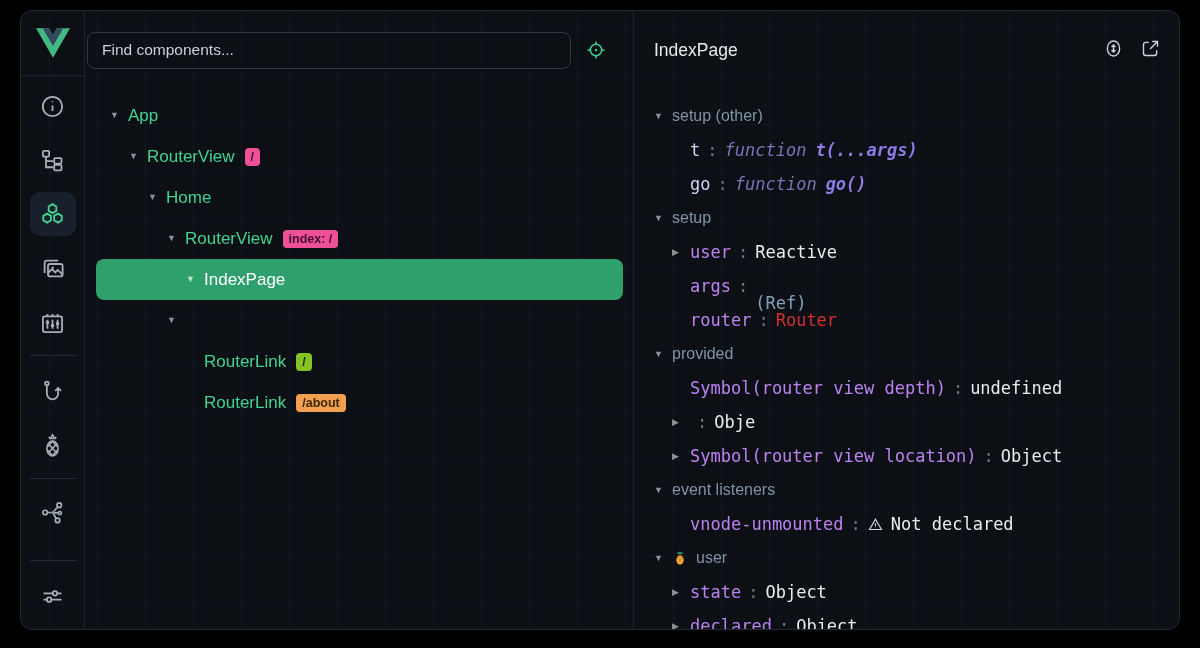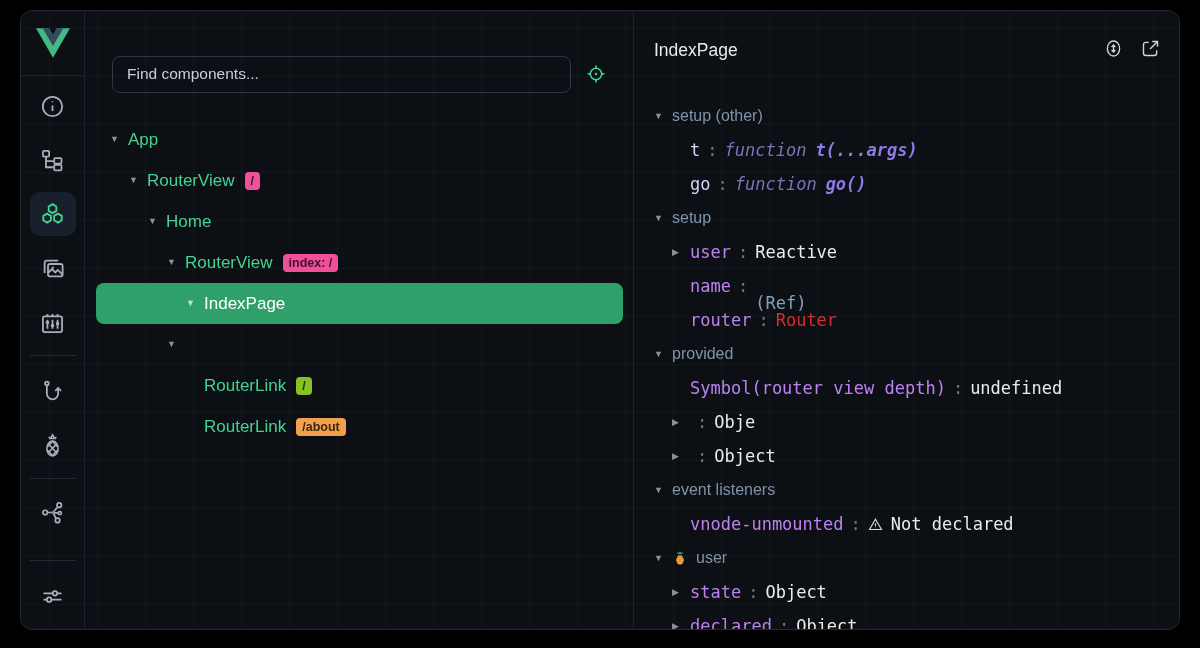--- a/index.html
+++ b/index.html
@@ -30,21 +30,21 @@
   .sb-btn.active .pill { position:absolute; width:46px; height:44px;
             background:#18212b; border-radius:10px; z-index:0; }
   .sb-btn .icon-wrap { position:relative; z-index:1; display:flex; }
   .sb-group1 { margin-top:3px; }
   .sb-group2 { margin-top:12px; }
   .sidebar-bottom { margin-top:auto; width:100%; display:flex; flex-direction:column; align-items:center; padding-bottom:6px; }
   .sidebar-bottom .sb-divider { margin:4px 0 8px; }
 
   
   .tree-panel { position:absolute; left:65px; top:0; bottom:0; width:547px; }
-  .toolbar { height:78px; display:flex; align-items:center; padding:0 26px;margin-top:24px; }
+  .toolbar { height:78px; display:flex; align-items:center; padding:0 1px; }
   .search-input { flex:1; max-width:484px; height:37px; background:transparent;
     border:1px solid #2d3947; border-radius:8px; color:#dfe5ea; padding:0 14px;
     font-size:15.5px; font-family:"Liberation Sans","DejaVu Sans",sans-serif; outline:none; }
   .search-input::placeholder { color:#c8d0d8; opacity:1; }
   .target-btn { margin-left:14px; color:#42d392; display:flex; cursor:pointer; }
   .target-btn svg { width:22px; height:22px; }
 
   .tree { padding-top:6px; }
   .trow { height:41px; line-height:41px; margin:0 10px; border-radius:8px;
           padding-left:calc(14px + var(--lvl) * 19px);
@@ -286,21 +286,21 @@
         <span>setup</span>
       </div>
       <div class="srow">
         <span class="arrow">▶</span>
         <span class="skey">user</span>
         <span class="colon">:</span>
         <span class="sval">Reactive</span>
       </div>
       <div class="srow">
         <span class="arrow"></span>
-        <span class="skey">name</span>
+        <span class="skey">args</span>
         <span class="colon">:</span>
         <span class="sval ref">(Ref)</span>
       </div>
       <div class="srow">
         <span class="arrow"></span>
         <span class="skey">router</span>
         <span class="colon">:</span>
         <span class="sval red">Router</span>
       </div>
 
@@ -314,20 +314,21 @@
         <span class="colon">:</span>
         <span class="sval">undefined</span>
       </div>
       <div class="srow">
         <span class="arrow">▶</span>
         <span class="colon">:</span>
         <span class="sval">Obje</span>
       </div>
       <div class="srow">
         <span class="arrow">▶</span>
+        <span class="skey">Symbol(router view location)</span>
         <span class="colon">:</span>
         <span class="sval">Object</span>
       </div>
 
       <div class="sec-header">
         <span class="tri">▼</span>
         <span>event listeners</span>
       </div>
       <div class="srow">
         <span class="arrow"></span>

